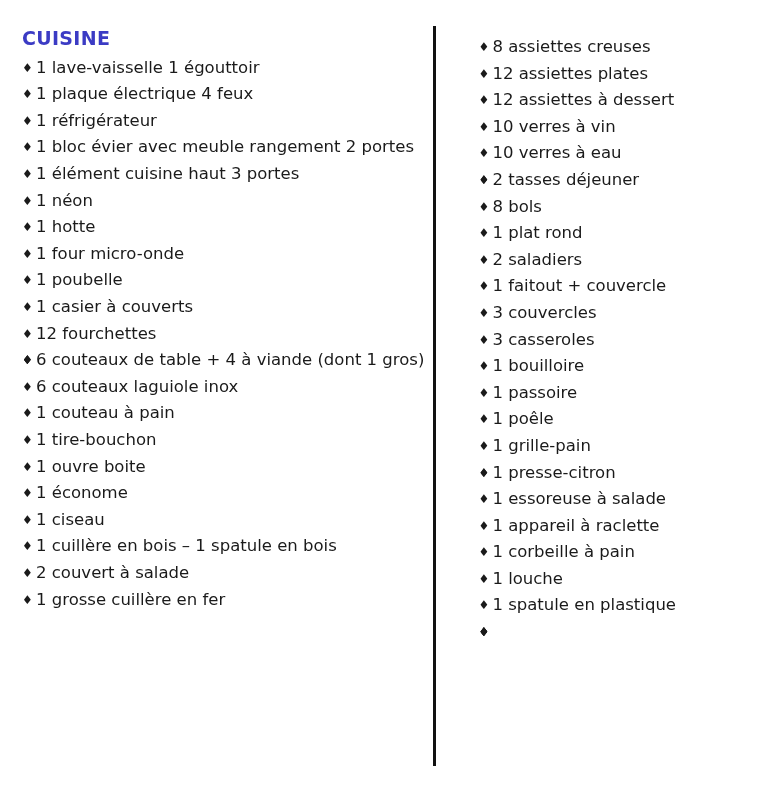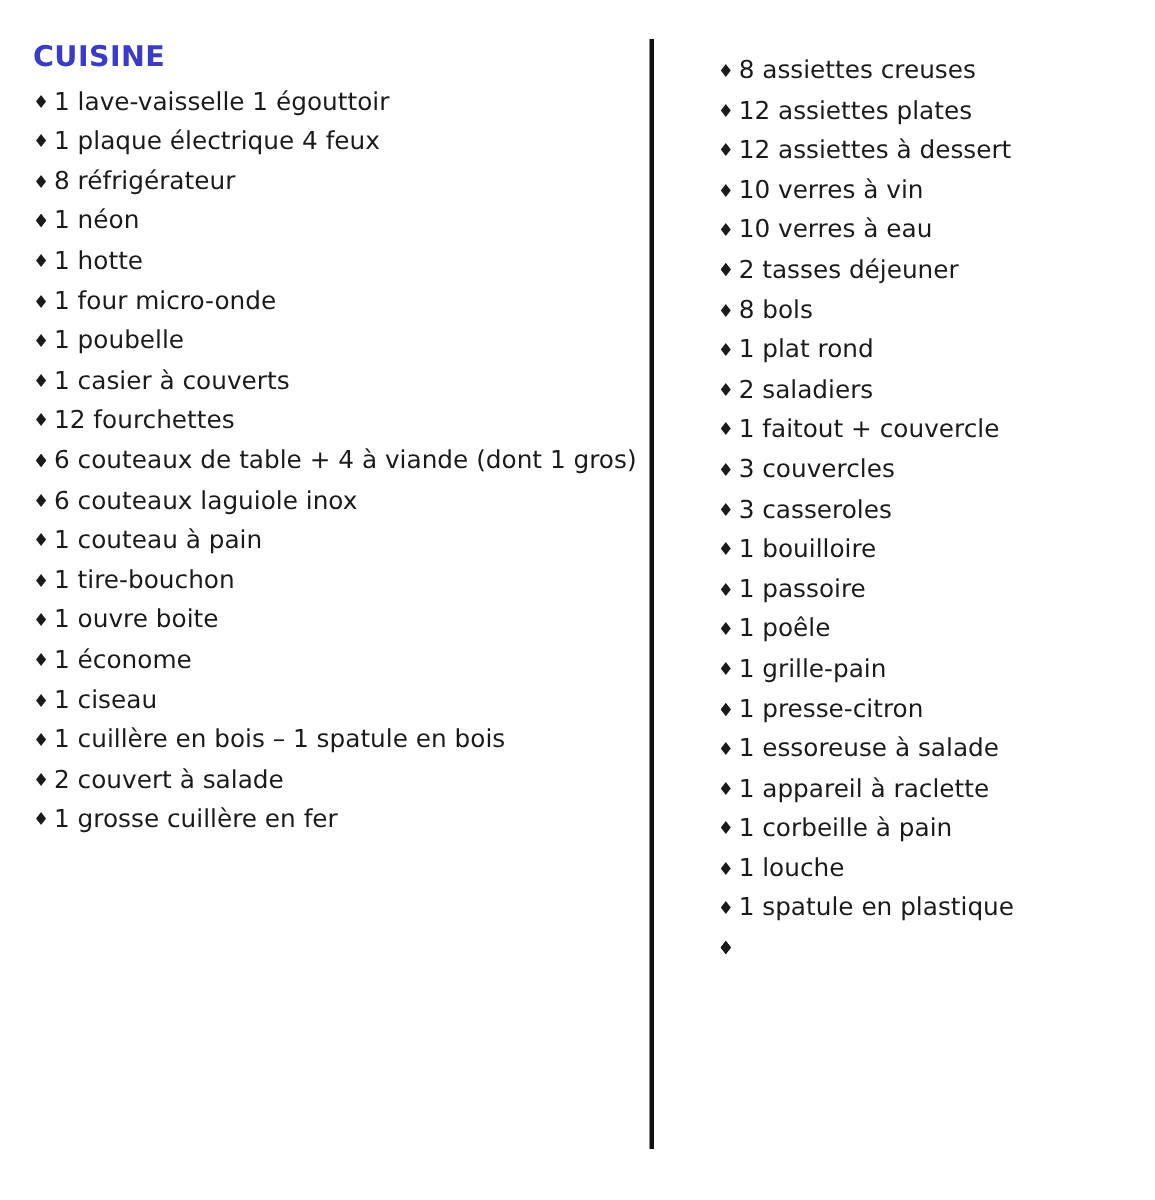--- a/index.html
+++ b/index.html
@@ -87,23 +87,23 @@
 <body>
 
 <div class="page">
   <div class="columns">
 
     <div class="col col-left">
       <div class="section-title">CUISINE</div>
       <ul class="items">
         <li><span class="bullet">♦</span><span class="txt">1 lave-vaisselle 1 égouttoir</span></li>
         <li><span class="bullet">♦</span><span class="txt">1 plaque électrique  4 feux</span></li>
-        <li><span class="bullet">♦</span><span class="txt">8 réfrigérateur</span></li>
-        <li><span class="bullet">♦</span></li>
-        <li><span class="bullet">♦</span></li>
+        <li><span class="bullet">♦</span><span class="txt">1 réfrigérateur</span></li>
+        <li><span class="bullet">♦</span><span class="txt">1 bloc évier avec meuble rangement 2 portes</span></li>
+        <li><span class="bullet">♦</span><span class="txt">1 élément cuisine haut 3 portes</span></li>
         <li><span class="bullet">♦</span><span class="txt">1 néon</span></li>
         <li><span class="bullet">♦</span><span class="txt">1 hotte</span></li>
         <li><span class="bullet">♦</span><span class="txt">1 four micro-onde</span></li>
         <li><span class="bullet">♦</span><span class="txt">1 poubelle</span></li>
         <li><span class="bullet">♦</span><span class="txt">1 casier à couverts</span></li>
         <li><span class="bullet">♦</span><span class="txt">12 fourchettes</span></li>
         <li><span class="bullet">♦</span></li>
         <li><span class="bullet">♦</span></li>
         <li><span class="bullet">♦</span><span class="txt">6 couteaux de table + 4 à viande (dont 1 gros)</span></li>
         <li><span class="bullet">♦</span><span class="txt">6 couteaux laguiole inox</span></li>

